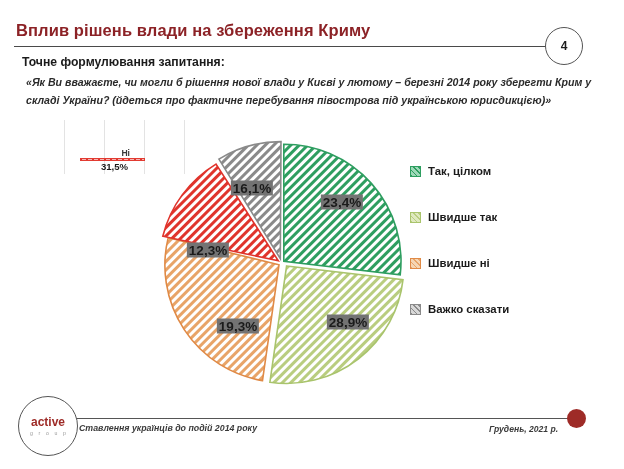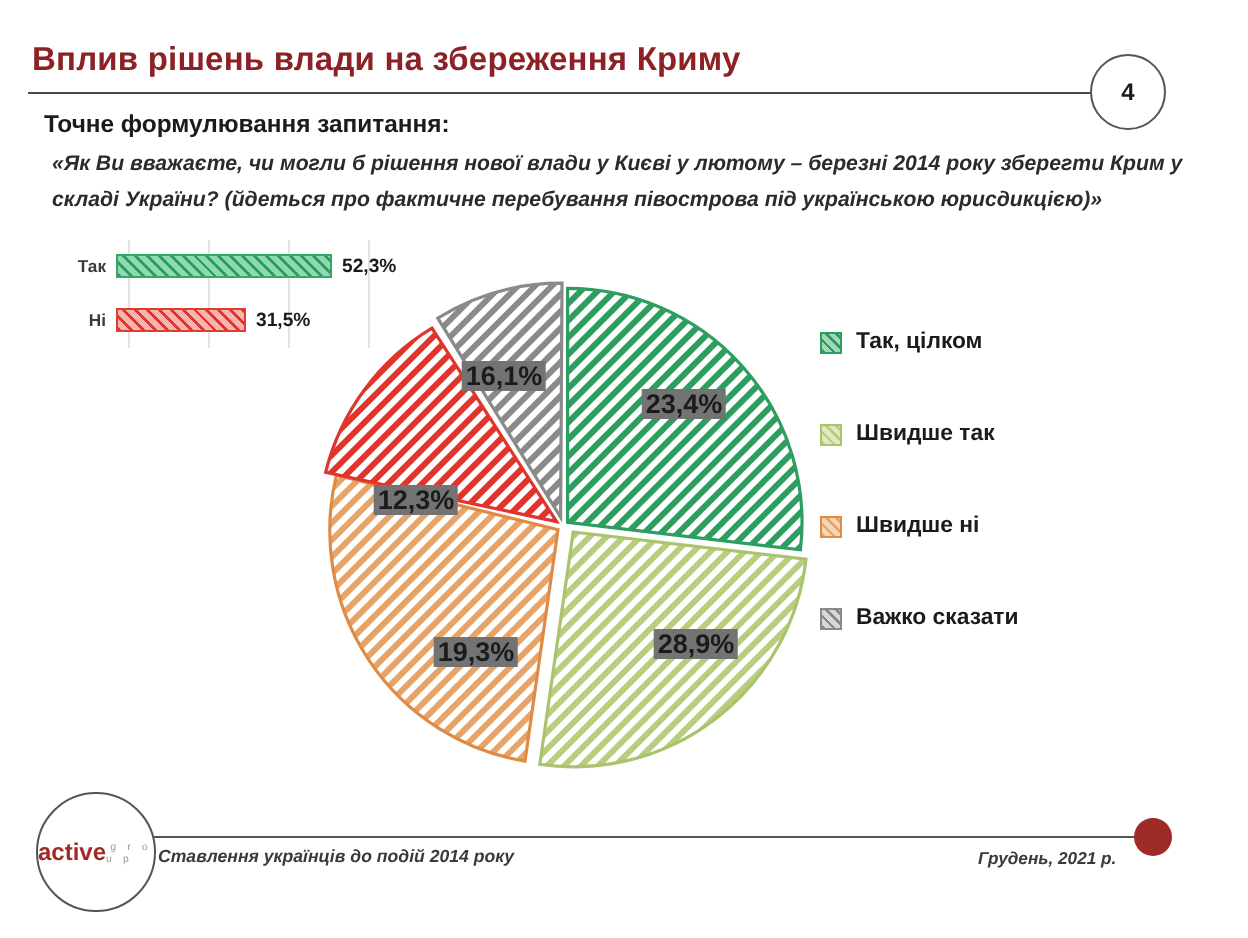--- a/index.html
+++ b/index.html
@@ -100,21 +100,21 @@
   }
   .mini-row {
     position: absolute;
     left: 0;
     width: 200px;
     height: 24px;
     display: flex;
     align-items: center;
   }
   .mini-row.r0 { top: 3px; }
-  .mini-row.r1 { top: 30px; }
+  .mini-row.r1 { top: 30px; flex-direction: column; }
   .mini-cat {
     width: 46px;
     text-align: right;
     font-size: 8.6px;
     font-weight: bold;
     color: #3a3a3a;
     padding-right: 5px;
     box-sizing: border-box;
   }
   .mini-bar {
@@ -210,20 +210,21 @@
   .logo {
     position: absolute;
     left: 18px;
     top: 396px;
     width: 58px;
     height: 58px;
     border: 1.1px solid #555;
     border-radius: 50%;
     background: #fff;
     display: flex;
+    flex-direction: column;
     align-items: center;
     justify-content: center;
   }
   .logo-main {
     font-size: 12px;
     font-weight: bold;
     color: #9e2b27;
     line-height: 12px;
   }
   .logo-sub {
@@ -263,25 +264,20 @@
 
   <div class="question-label">Точне формулювання запитання:</div>
   <div class="question-body">«Як Ви вважаєте, чи могли б рішення нової влади у Києві у лютому – березні 2014 року зберегти Крим у складі України? (йдеться про фактичне перебування півострова під українською юрисдикцією)»</div>
 
   <div class="minichart">
     <div class="mini-grid">
       <span style="left:0%"></span>
       <span style="left:33.3%"></span>
       <span style="left:66.6%"></span>
       <span style="left:100%"></span>
-    </div>
-    <div class="mini-row r0">
-      <div class="mini-cat">Так</div>
-      <div class="mini-bar green" style="width:108px"></div>
-      <div class="mini-val">52,3%</div>
     </div>
     <div class="mini-row r1">
       <div class="mini-cat">Ні</div>
       <div class="mini-bar red" style="width:65px"></div>
       <div class="mini-val">31,5%</div>
     </div>
   </div>
 
   <div class="pie-wrap">
     <svg width="246" height="246" viewBox="0 0 246 246">

